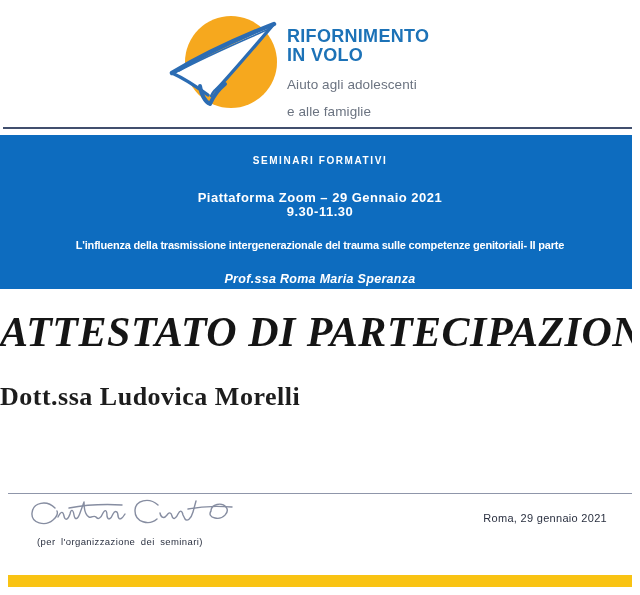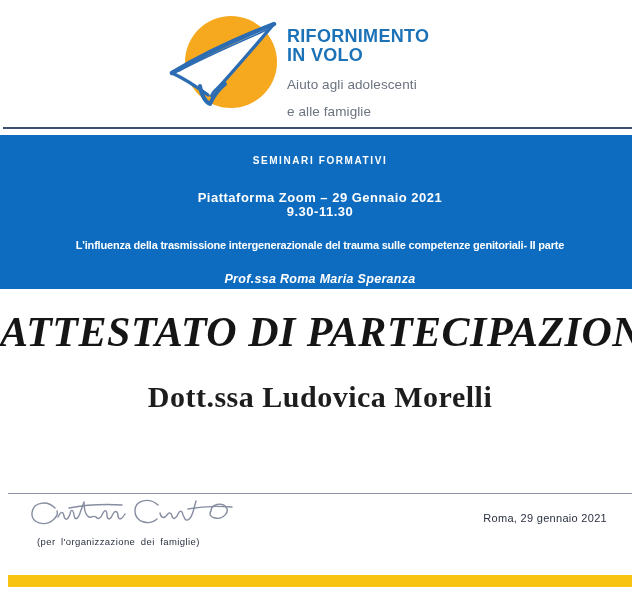--- a/index.html
+++ b/index.html
@@ -28,23 +28,23 @@
   .banner .time{margin-top:1px;font-size:13px;line-height:13px;font-weight:bold;letter-spacing:0.5px;}
   .banner .lecture-title{margin-top:21px;font-size:11px;line-height:13px;font-weight:bold;letter-spacing:-0.2px;white-space:nowrap;}
   .banner .speaker{margin-top:21px;font-size:12.5px;line-height:13px;font-weight:bold;font-style:italic;letter-spacing:0.3px;}
   
   .cert-title{
     position:absolute;left:0;top:309px;width:640px;text-align:center;
     font-family:"Liberation Serif",serif;font-weight:bold;font-style:italic;
     font-size:42px;line-height:46px;letter-spacing:0.5px;color:#151515;white-space:nowrap;
   }
   .recipient{
-    position:absolute;left:0;top:380px;width:640px;text-align:center;
+    position:absolute;left:0;top:380px;width:640px;text-align:left;
     font-family:"Liberation Serif",serif;font-weight:bold;
-    font-size:30px;line-height:34px;letter-spacing:0.5px;color:#1d1d1d;white-space:nowrap;
+    font-size:26px;line-height:34px;letter-spacing:0.5px;color:#1d1d1d;white-space:nowrap;
   }
   
   .sig-line{position:absolute;left:8px;top:493px;width:625px;height:1px;background:#8F96AA;}
   .signature{position:absolute;left:25px;top:496px;width:210px;height:38px;}
   .org-label{
     position:absolute;left:37px;top:536px;font-size:9.5px;line-height:12px;color:#2A3040;
     letter-spacing:0.4px;word-spacing:2.5px;font-weight:500;
   }
   .place-date{
     position:absolute;right:25px;top:512px;font-size:11px;line-height:13px;color:#2A3040;
@@ -96,18 +96,18 @@
     <g fill="none" stroke="#868DA1" stroke-width="1.4" stroke-linecap="round" stroke-linejoin="round">
       <path d="M30,12 C22,4 8,6 7,17 C6,27 20,31 28,24 C32,21 33,17 32,15"></path>
       <path d="M33,21 C36,15 38,15 39,20 C40,25 43,24 45,18 C46,13 48,13 49,19 C50,25 53,23 55,17 L59,6 C59,13 60,19 64,21 C67,22 69,19 71,21 C73,24 76,22 78,17 C80,13 82,14 82,20 C83,25 86,23 88,18 C90,14 93,15 93,20 C94,25 97,23 100,18"></path>
       <path d="M44,12 C60,9 80,8 97,9"></path>
       <path d="M133,9 C124,1 110,4 110,15 C110,26 124,30 132,23"></path>
       <path d="M135,17 C136,22 139,23 142,19 C144,16 146,16 147,20 C148,24 151,23 153,18 C155,14 157,14 158,19 L160,23 C162,26 166,23 168,16 L171,5"></path>
       <path d="M186,15 C186,8 197,6 201,11 C205,16 198,24 190,22 C185,21 184,18 186,15"></path>
       <path d="M163,13 C178,10 195,10 207,11"></path>
     </g>
   </svg>
-  <div class="org-label">(per l'organizzazione dei famiglie)</div>
+  <div class="org-label">(per l'organizzazione dei seminari)</div>
   <div class="place-date">Roma, 29 gennaio 2021</div>
 
   <div class="bar-yellow"></div>
 
 </div>
 
 </body></html>

